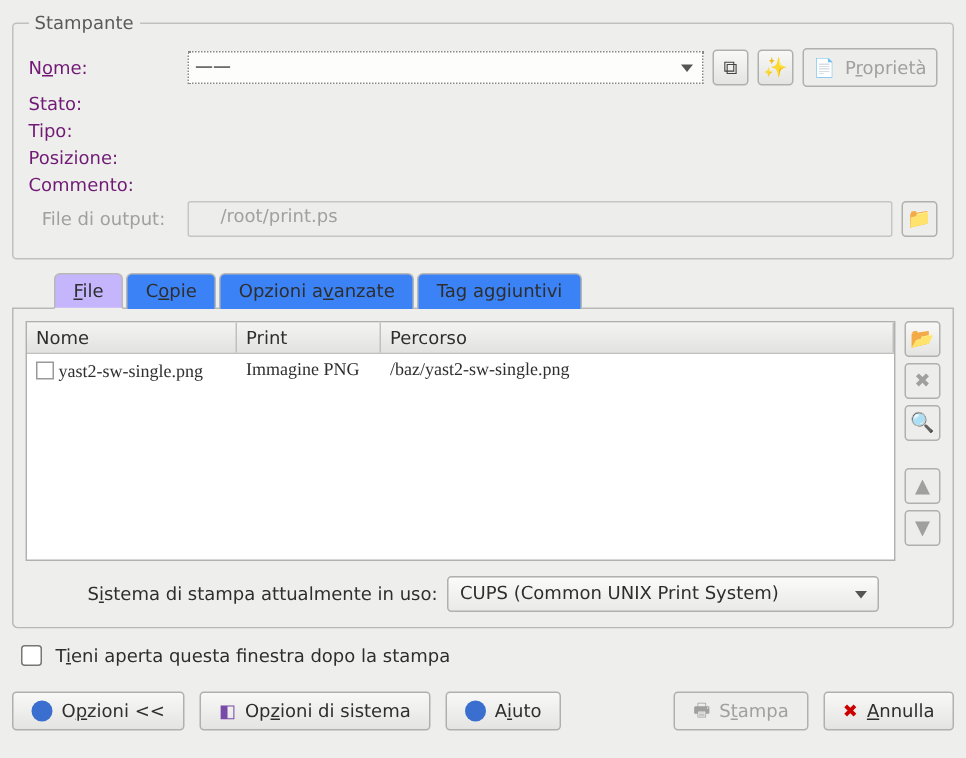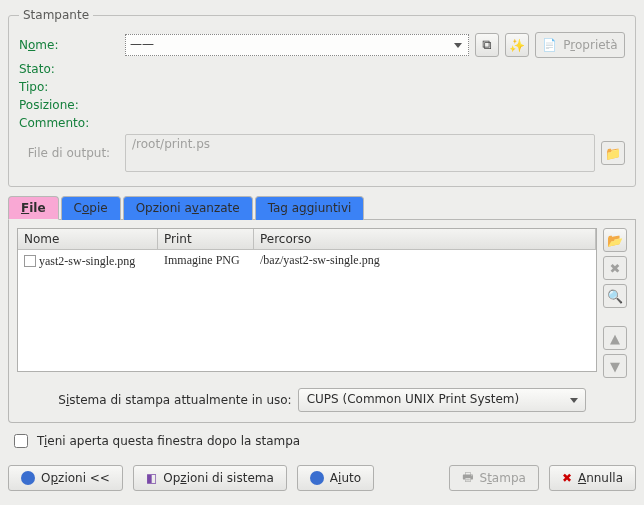--- a/index.html
+++ b/index.html
@@ -26,21 +26,21 @@
     font-size: 12px;
   }
   .row {
     display: flex;
     align-items: center;
     margin: 4px 0;
     gap: 6px;
   }
   .label-col {
     width: 100px;
-    color: #15803d;
+    color: #701a75;
   }
   .underline { text-decoration: underline; }
   .combo {
     height: 22px;
     border: 1px dotted #888;
     background: #fdfdfc;
     flex: 1;
     padding: 2px 4px;
     position: relative;
   }
@@ -76,64 +76,65 @@
     font-size: 12px;
     color: #2e2e2e;
   }
   .btn.disabled, .small-btn.disabled {
     color: #a0a09e;
     background: #ededeb;
   }
   .disabled-text { color: #a0a09e; text-align: center; }
   .output-input {
     flex: 1;
-    height: 38px;
+    height: 24px;
     border: 1px solid #c6c6c4;
     background: #ededeb;
     color: #a0a09e;
-    padding: 2px 6px;
+    padding: 2px 21px;
     border-radius: 2px;
   }
   .tabs {
     display: flex;
     gap: 0;
     margin-top: 4px;
     border-bottom: 1px solid #b8b8b6;
   }
   .tab {
     border: 1px solid #b8b8b6;
     border-bottom: none;
     border-radius: 4px 4px 0 0;
     padding: 4px 12px;
     background: #3b82f6;
     margin-right: 2px;
     position: relative;
     top: 1px;
   }
   .tab.active {
-    background: #f9a8d4;
+    background: #c4b5fd;
     border-bottom: 1px solid #eeeeec;
-    font-weight: bold;
+    font-weight: normal;
+    margin-left: 28px;
   }
   .tab-panel {
     border: 1px solid #b8b8b6;
     border-top: none;
     border-radius: 0 0 4px 4px;
     padding: 8px;
     background: #eeeeec;
   }
   .file-area {
     display: flex;
     gap: 6px;
   }
   .listview {
     flex: 1;
     border: 1px solid #b0b0ae;
     background: #ffffff;
-    height: 144px;
+    height: 160px;
     overflow: hidden;
   }
   .lv-header {
     display: flex;
     background: linear-gradient(#f4f4f2,#e2e2e0);
     border-bottom: 1px solid #c0c0be;
     font-size: 12px;
   }
   .lv-header > div {
     padding: 3px 6px;

